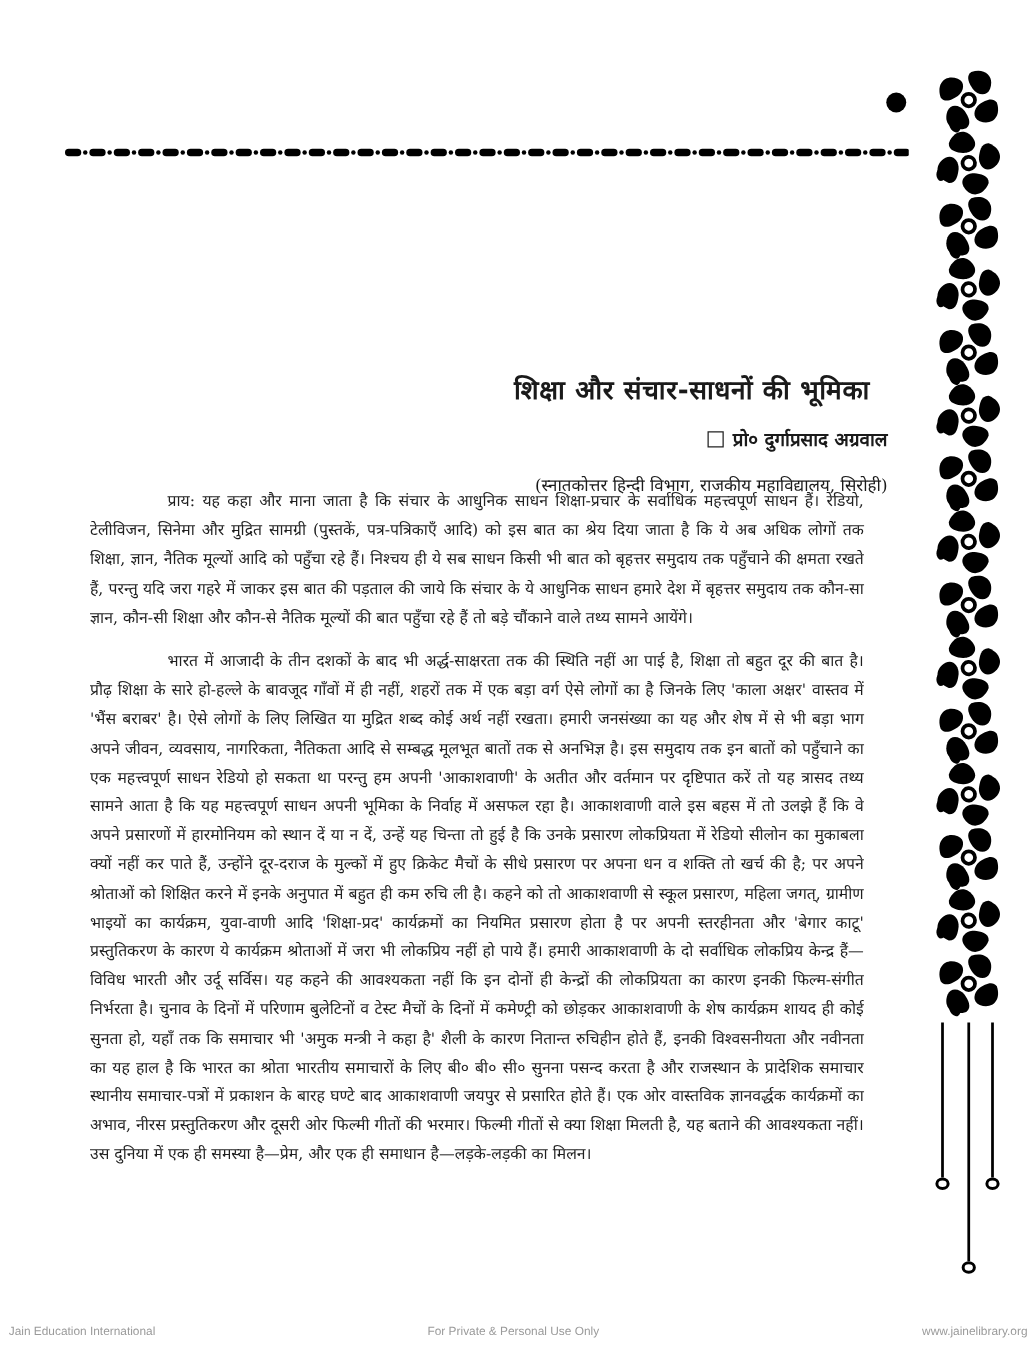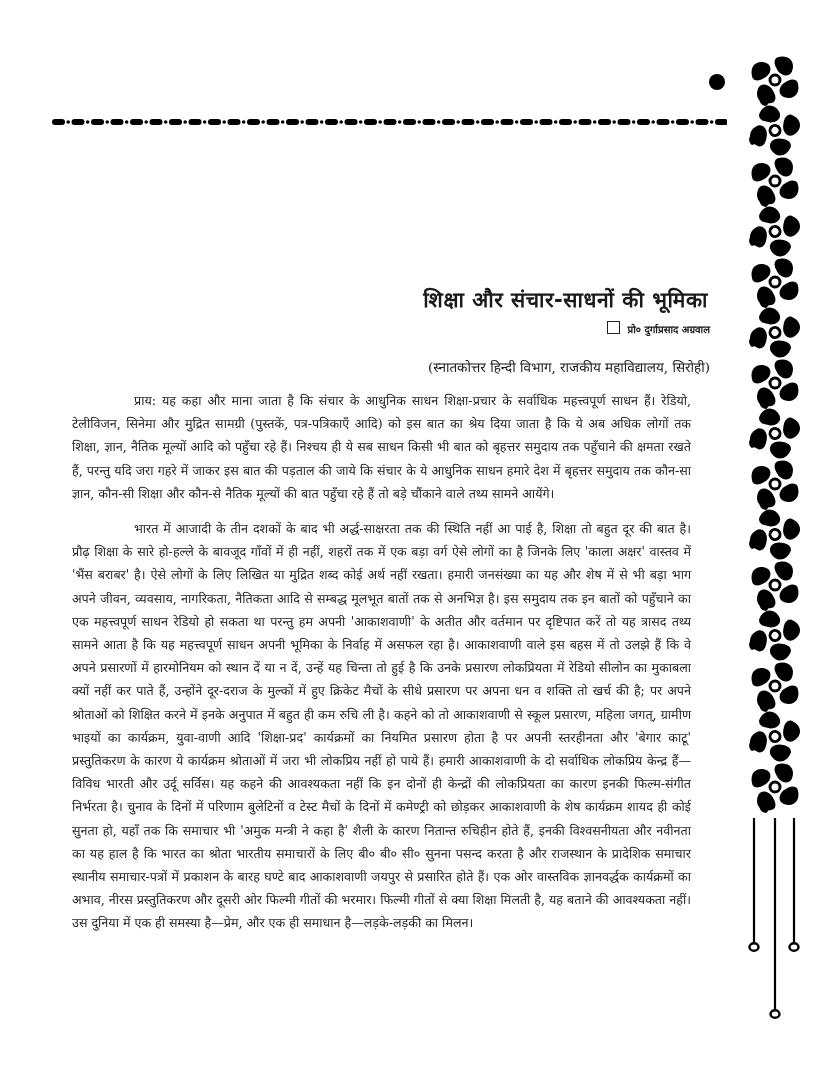--- a/index.html
+++ b/index.html
@@ -41,27 +41,27 @@
     position: absolute;
     left: 300px; top: 283px;
     width: 410px;
     text-align: right;
   }
   .article-title {
     font-family: "DejaVu Sans", sans-serif;
     font-weight: bold;
     font-size: 21px;
     letter-spacing: 0.5px;
-    margin: 2px;
+    margin: 14px;
     line-height: 30px;
   }
   .author {
     font-family: "DejaVu Sans", sans-serif;
     font-weight: bold;
-    font-size: 10px;
+    font-size: 15px;
     margin: 4px 0 0 0;
     line-height: 22px;
   }
   .author .box {
     display: inline-block;
     width: 11px; height: 11px;
     border: 1.5px solid #222;
     margin-right: 7px;
     vertical-align: -1px;
   }
@@ -321,14 +321,19 @@
       <span class="box"></span><span>प्रो० दुर्गाप्रसाद अग्रवाल</span>
     </div>
     <div class="affiliation">(स्नातकोत्तर हिन्दी विभाग, राजकीय महाविद्यालय, सिरोही)</div>
   </div>
 
   <div class="body-text">
     <p>प्राय: यह कहा और माना जाता है कि संचार के आधुनिक साधन शिक्षा-प्रचार के सर्वाधिक महत्त्वपूर्ण साधन हैं। रेडियो, टेलीविजन, सिनेमा और मुद्रित सामग्री (पुस्तकें, पत्र-पत्रिकाएँ आदि) को इस बात का श्रेय दिया जाता है कि ये अब अधिक लोगों तक शिक्षा, ज्ञान, नैतिक मूल्यों आदि को पहुँचा रहे हैं। निश्चय ही ये सब साधन किसी भी बात को बृहत्तर समुदाय तक पहुँचाने की क्षमता रखते हैं, परन्तु यदि जरा गहरे में जाकर इस बात की पड़ताल की जाये कि संचार के ये आधुनिक साधन हमारे देश में बृहत्तर समुदाय तक कौन-सा ज्ञान, कौन-सी शिक्षा और कौन-से नैतिक मूल्यों की बात पहुँचा रहे हैं तो बड़े चौंकाने वाले तथ्य सामने आयेंगे।</p>
     <p>भारत में आजादी के तीन दशकों के बाद भी अर्द्ध-साक्षरता तक की स्थिति नहीं आ पाई है, शिक्षा तो बहुत दूर की बात है। प्रौढ़ शिक्षा के सारे हो-हल्ले के बावजूद गाँवों में ही नहीं, शहरों तक में एक बड़ा वर्ग ऐसे लोगों का है जिनके लिए 'काला अक्षर' वास्तव में 'भैंस बराबर' है। ऐसे लोगों के लिए लिखित या मुद्रित शब्द कोई अर्थ नहीं रखता। हमारी जनसंख्या का यह और शेष में से भी बड़ा भाग अपने जीवन, व्यवसाय, नागरिकता, नैतिकता आदि से सम्बद्ध मूलभूत बातों तक से अनभिज्ञ है। इस समुदाय तक इन बातों को पहुँचाने का एक महत्त्वपूर्ण साधन रेडियो हो सकता था परन्तु हम अपनी 'आकाशवाणी' के अतीत और वर्तमान पर दृष्टिपात करें तो यह त्रासद तथ्य सामने आता है कि यह महत्त्वपूर्ण साधन अपनी भूमिका के निर्वाह में असफल रहा है। आकाशवाणी वाले इस बहस में तो उलझे हैं कि वे अपने प्रसारणों में हारमोनियम को स्थान दें या न दें, उन्हें यह चिन्ता तो हुई है कि उनके प्रसारण लोकप्रियता में रेडियो सीलोन का मुकाबला क्यों नहीं कर पाते हैं, उन्होंने दूर-दराज के मुल्कों में हुए क्रिकेट मैचों के सीधे प्रसारण पर अपना धन व शक्ति तो खर्च की है; पर अपने श्रोताओं को शिक्षित करने में इनके अनुपात में बहुत ही कम रुचि ली है। कहने को तो आकाशवाणी से स्कूल प्रसारण, महिला जगत्, ग्रामीण भाइयों का कार्यक्रम, युवा-वाणी आदि 'शिक्षा-प्रद' कार्यक्रमों का नियमित प्रसारण होता है पर अपनी स्तरहीनता और 'बेगार काटू' प्रस्तुतिकरण के कारण ये कार्यक्रम श्रोताओं में जरा भी लोकप्रिय नहीं हो पाये हैं। हमारी आकाशवाणी के दो सर्वाधिक लोकप्रिय केन्द्र हैं—विविध भारती और उर्दू सर्विस। यह कहने की आवश्यकता नहीं कि इन दोनों ही केन्द्रों की लोकप्रियता का कारण इनकी फिल्म-संगीत निर्भरता है। चुनाव के दिनों में परिणाम बुलेटिनों व टेस्ट मैचों के दिनों में कमेण्ट्री को छोड़कर आकाशवाणी के शेष कार्यक्रम शायद ही कोई सुनता हो, यहाँ तक कि समाचार भी 'अमुक मन्त्री ने कहा है' शैली के कारण नितान्त रुचिहीन होते हैं, इनकी विश्वसनीयता और नवीनता का यह हाल है कि भारत का श्रोता भारतीय समाचारों के लिए बी० बी० सी० सुनना पसन्द करता है और राजस्थान के प्रादेशिक समाचार स्थानीय समाचार-पत्रों में प्रकाशन के बारह घण्टे बाद आकाशवाणी जयपुर से प्रसारित होते हैं। एक ओर वास्तविक ज्ञानवर्द्धक कार्यक्रमों का अभाव, नीरस प्रस्तुतिकरण और दूसरी ओर फिल्मी गीतों की भरमार। फिल्मी गीतों से क्या शिक्षा मिलती है, यह बताने की आवश्यकता नहीं। उस दुनिया में एक ही समस्या है—प्रेम, और एक ही समाधान है—लड़के-लड़की का मिलन।</p>
   </div>
 
+  <div class="footer">
+    <span class="f-left">Jain Education International</span>
+    <span class="f-center">For Private &amp; Personal Use Only</span>
+    <span class="f-right">www.jainelibrary.org</span>
+  </div>
 
 </div>
 
 </body></html>

